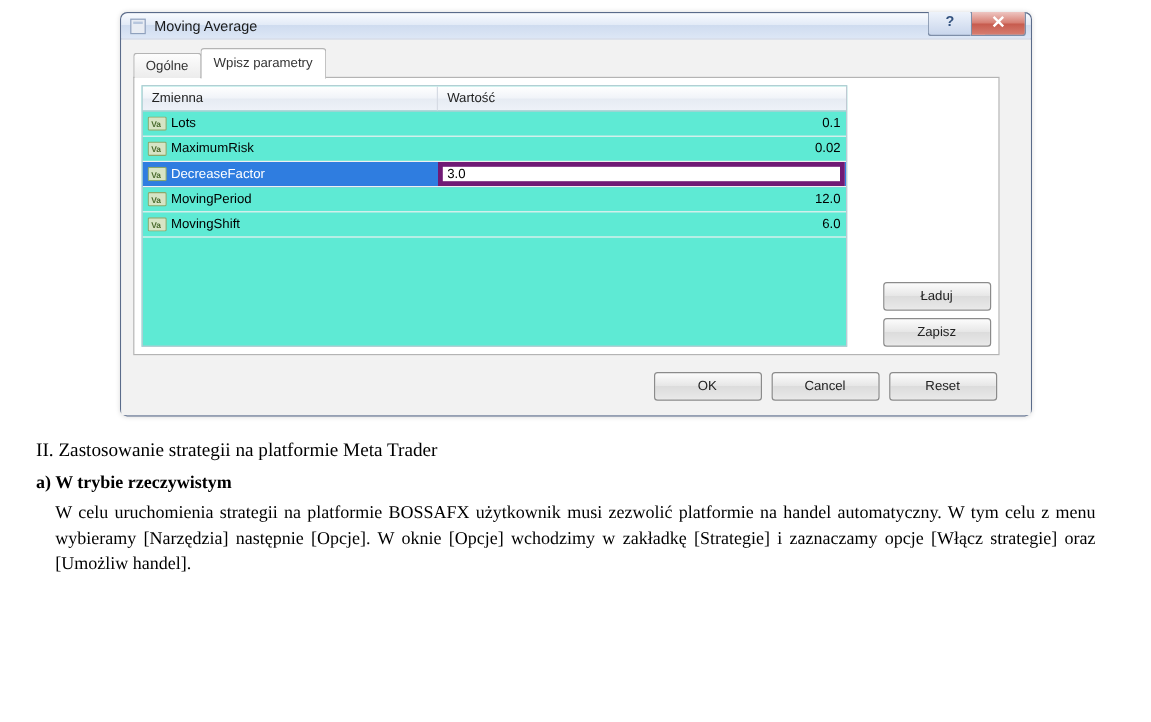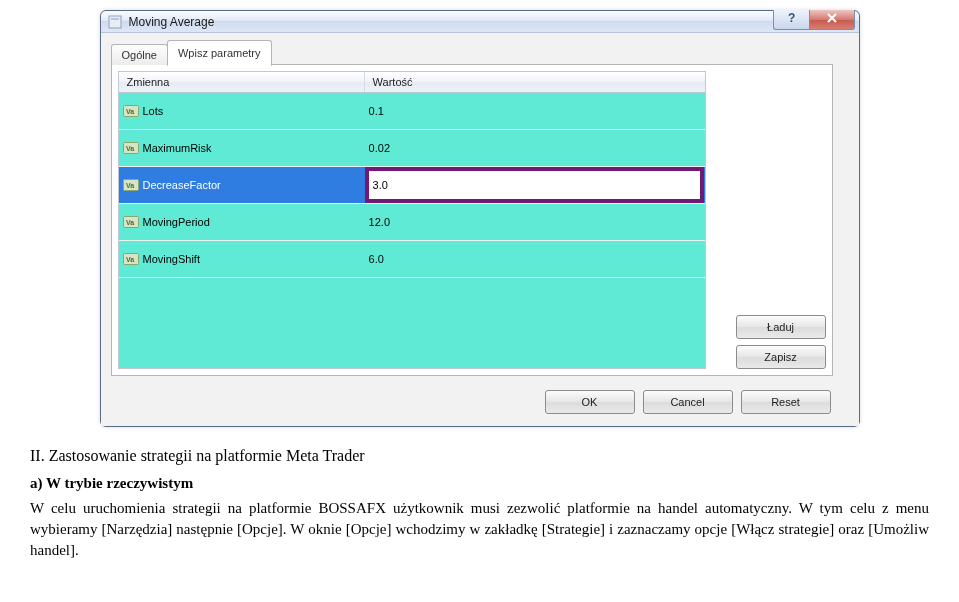--- a/index.html
+++ b/index.html
@@ -119,26 +119,26 @@
     padding: 4px 8px;
     color: #222;
   }
   .col-var { width: 42%; border-right: 1px solid #d6dbe4; }
   .col-val { width: 58%; }
 
   .pt-body .row {
     display: flex;
     align-items: center;
     font-size: 11px;
-    height: 37px;
+    height: 21px;
     border-bottom: 1px solid #f0f0f0;
   }
   .row .cell { padding: 0 4px; display: flex; align-items: center; height: 100%; }
   .cell-var { width: 42%; }
-  .cell-val { width: 58%; }
+  .cell-val { width: 58%; justify-content: flex-end; }
   .row.selected { background: #2f7de0; color: #fff; }
   .row.selected .param-icon { filter: none; }
   .row.editing .cell-val {
     padding: 0;
   }
   .row.editing .cell-val input {
     width: 100%; height: 100%;
     border: 4px solid #701a75;
     background: #fff;
     font-size: 11px;
@@ -209,21 +209,21 @@
     font-family: "Times New Roman", serif;
     font-size: 15px;
     margin: 10px 0 6px 0;
     font-weight: bold;
   }
   .doc-p {
     font-family: "Times New Roman", serif;
     font-size: 15px;
     line-height: 1.4;
     text-align: justify;
-    margin: 6px 0;
+    margin: 6px 16px;
   }
 </style>
 </head>
 <body>
 
 <div class="doc-wrap">
 
   <div class="dialog">
     <div class="titlebar">
       <span class="icon-slot">

